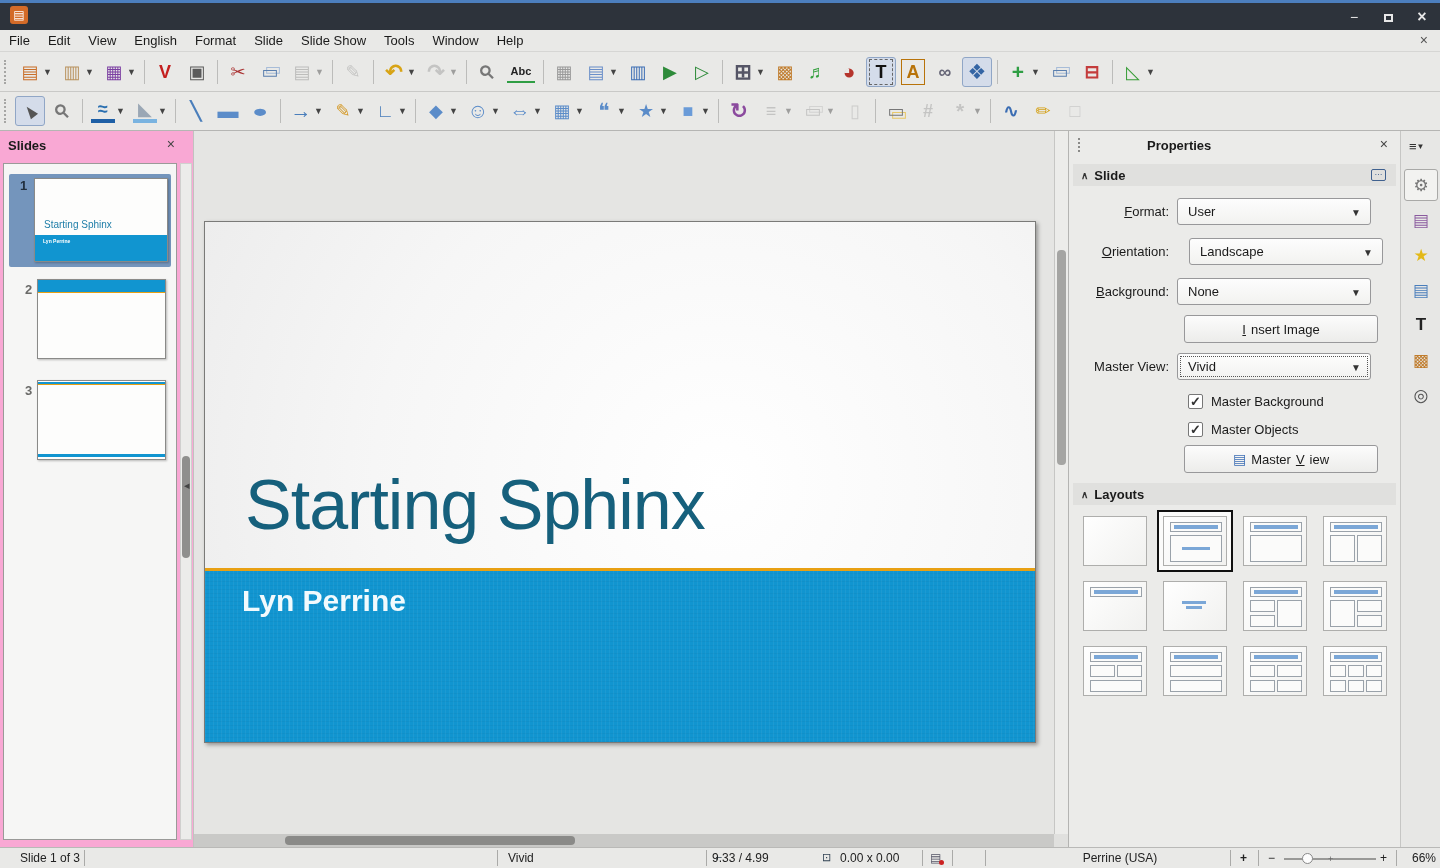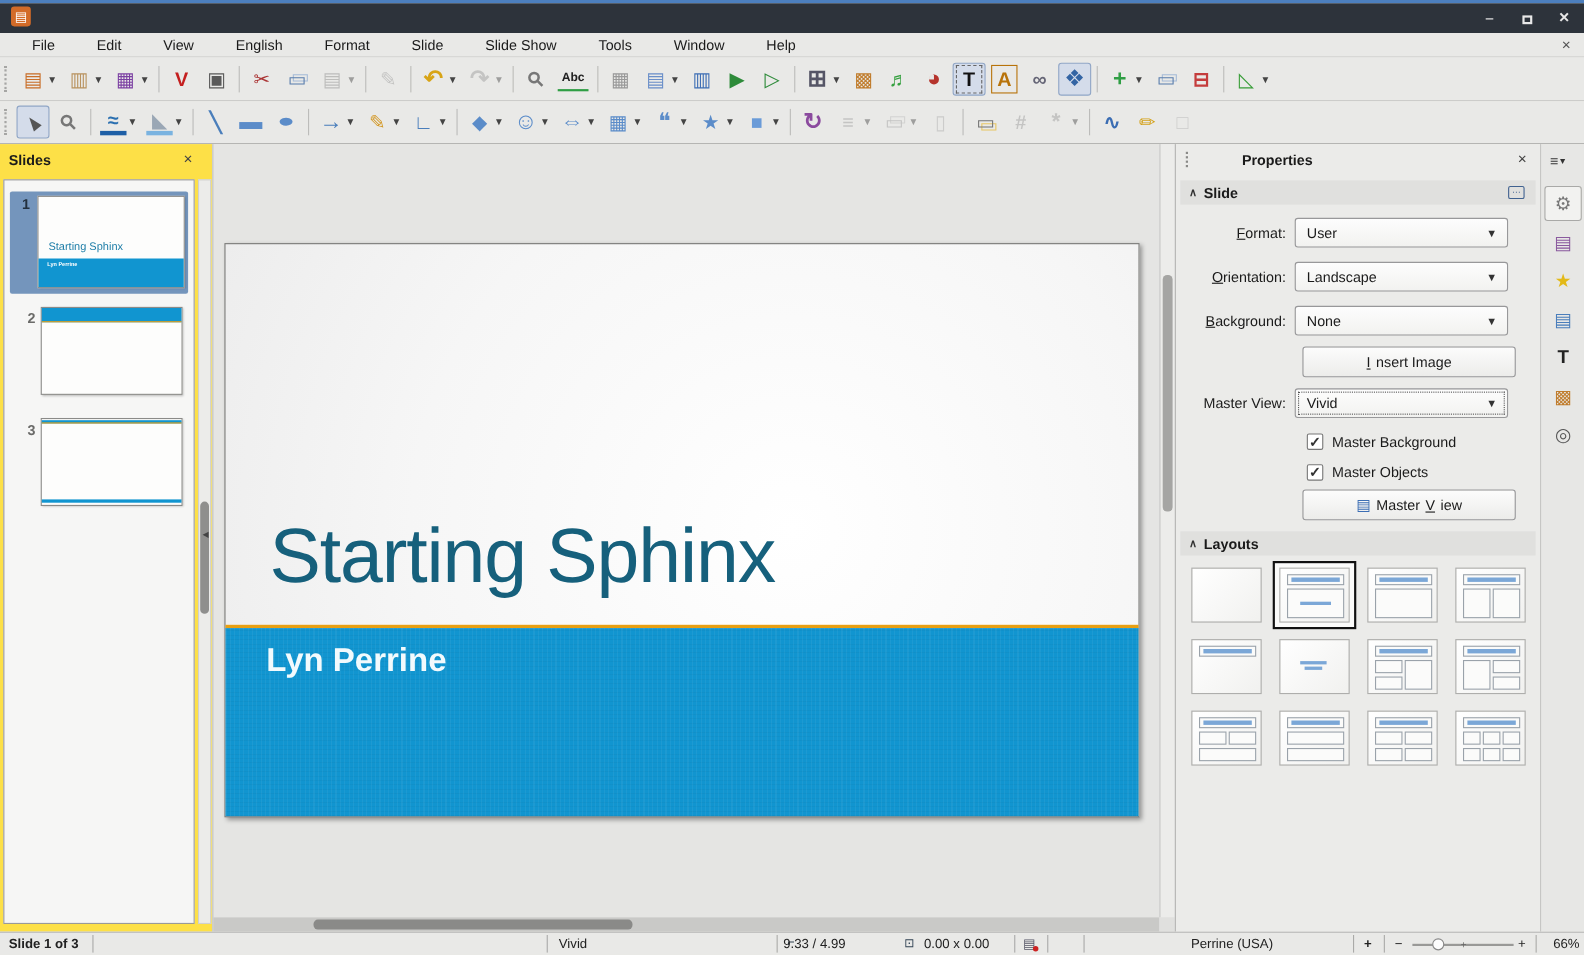--- a/index.html
+++ b/index.html
@@ -12,21 +12,21 @@
   .appicon{position:absolute;left:10px;top:3px;width:18px;height:18px;background:#d36b28;border-radius:3px;
     display:flex;align-items:center;justify-content:center;color:#fff;font-size:12px;line-height:1;}
   .wtitle{width:100%;text-align:center;color:#fff;font-weight:bold;font-size:13px;}
   .wbtns{position:absolute;right:10px;top:0;height:27px;display:flex;align-items:center;gap:18px;color:#e8e8e8;}
   .wbtns .b{width:16px;text-align:center;font-size:14px;line-height:1;}
   .restore-box{width:9px;height:8px;border:2px solid #e8e8e8;display:inline-block;}
 
   
   .menubar{position:absolute;left:0;top:30px;width:1440px;height:22px;background:#e9e9e7;border-bottom:1px solid #d6d6d4;display:flex;align-items:center;}
   .menubar ul{display:flex;list-style:none;}
-  .menubar li{padding:2px 9px;font-size:13px;color:#1a1a1a;margin-left:20px;}
+  .menubar li{padding:2px 9px;font-size:13px;color:#1a1a1a;}
   .docclose{position:absolute;right:12px;top:3px;color:#555;font-size:14px;line-height:1;}
 
   
   .toolbar{position:absolute;left:0;width:1440px;background:#e9e9e7;display:flex;align-items:center;border-bottom:1px solid #c9c9c7;}
   #tb1{top:53px;height:39px;}
   #tb2{top:92px;height:39px;border-bottom:1px solid #b5b5b3;}
   .grip{width:4px;height:24px;border-left:2px dotted #a6a6a4;margin:0 6px 0 4px;}
   .sep{width:1px;height:24px;background:#bcbcba;margin:0 4px;flex:0 0 1px;}
   .tbtn{display:flex;align-items:center;height:30px;margin:0 1px;padding:0 2px;border:1px solid transparent;border-radius:3px;}
   .tbtn .g{display:inline-block;width:24px;text-align:center;font-size:18px;line-height:26px;}
@@ -40,21 +40,21 @@
   .cursor{transform:rotate(-38deg) scale(.85,1.2);}
   .oval{transform:scale(1.3,.8);}
   .dashed{outline:1px dashed #666;outline-offset:-1px;}
   .framed{outline:1px solid #b8730a;outline-offset:-1px;}
   .cbar-line{border-bottom:4px solid #1e5fa6;line-height:20px !important;}
   .cbar-fill{border-bottom:4px solid #7ab3e0;line-height:20px !important;}
   .dup{text-shadow:3px -3px 0 #a7bcd8;}
   .shadowed{text-shadow:3px 3px 0 #e8c86a;}
 
   
-  .slidespanel{position:absolute;left:0;top:131px;width:193px;bottom:21px;background:#fde047;}
+  .slidespanel{position:absolute;left:0;top:131px;width:193px;bottom:21px;background:#f9a8d4;}
   .phead{position:absolute;left:0;top:0;width:100%;height:28px;}
   .phead .t{position:absolute;left:8px;top:7px;font-weight:bold;font-size:13px;}
   .phead .x{position:absolute;right:18px;top:6px;color:#444;font-size:14px;line-height:1;}
   .slidelist{position:absolute;left:3px;top:32px;width:174px;bottom:7px;border:1px solid #9a9a98;background:#f6f6f5;overflow:hidden;}
   .sel1{position:absolute;left:5px;top:10px;width:162px;height:93px;background:#7495bc;border-radius:2px;}
   .snum{position:absolute;font-weight:bold;font-size:13px;color:#6a6a68;}
   .sel1 .snum{color:#22303e;left:11px;top:4px;}
   .thumb{position:absolute;background:#fdfdfc;border:1px solid #8a8a88;box-shadow:1px 1px 2px rgba(0,0,0,.25);}
   .th1{left:25px;top:4px;width:134px;height:84px;}
   .th1 .ttitle{position:absolute;left:9px;top:40px;font-size:10px;color:#1f7ea8;}
@@ -81,21 +81,21 @@
                      repeating-linear-gradient(0deg, rgba(0,0,0,.03) 0 1px, transparent 1px 4px);}
   .ssub{position:absolute;left:37px;top:13px;font-size:30px;font-weight:bold;color:#f2fafd;}
   .vscroll{position:absolute;right:0;top:0;width:14px;bottom:13px;background:#ececea;border-left:1px solid #c6c6c4;}
   .vthumb{position:absolute;left:2px;right:2px;top:119px;height:215px;background:#a5a5a3;border-radius:4px;}
   .hscroll{position:absolute;left:0;right:14px;bottom:0;height:13px;background:#c9c9c7;}
   .hthumb{position:absolute;top:2px;height:9px;left:91px;width:290px;background:#8a8a88;border-radius:4px;}
   .scorner{position:absolute;right:0;bottom:0;width:14px;height:13px;background:#e0e0de;}
 
   
   .props{position:absolute;left:1068px;top:131px;width:332px;bottom:21px;background:#ebebe9;border-left:1px solid #b4b4b2;}
-  .props .phead .t{left:22px;padding-left:38px;}
+  .props .phead .t{left:40px;padding-left:38px;}
   .dragdots{position:absolute;left:9px;top:7px;height:14px;width:3px;border-left:2px dotted #8a8a88;}
   .props .phead .x{right:12px;}
   .secbar{position:absolute;left:4px;right:4px;height:22px;background:#e0e0de;display:flex;align-items:center;}
   .secbar .chev{font-size:10px;font-weight:bold;color:#333;margin:0 6px 0 8px;}
   .secbar .t{font-weight:bold;font-size:13px;}
   .dlgicon{position:absolute;right:10px;top:5px;width:15px;height:12px;border:1px solid #40618f;border-radius:2px;
     font-size:8px;line-height:9px;text-align:center;color:#40618f;}
   .prow{position:absolute;left:0;width:332px;height:28px;display:flex;align-items:center;}
   .plabel{width:108px;text-align:right;padding-right:8px;font-size:13px;color:#1a1a1a;}
   .dropdown{position:relative;width:194px;height:27px;border:1px solid #98989a;border-radius:3px;
@@ -445,21 +445,21 @@
   </div>
 
   <div id="prop-fields">
       <div class="prow" style="top: 66px;">
         <span class="plabel"><u>F</u>ormat:</span>
         <div class="dropdown">
           <span>User</span>
           <span class="arr">▼</span>
         </div>
       </div>
-      <div class="prow" style="top: 106px;">
+      <div class="prow" style="top: 106px; gap: 12px;">
         <span class="plabel"><u>O</u>rientation:</span>
         <div class="dropdown">
           <span>Landscape</span>
           <span class="arr">▼</span>
         </div>
       </div>
       <div class="prow" style="top: 146px;">
         <span class="plabel"><u>B</u>ackground:</span>
         <div class="dropdown">
           <span>None</span>
@@ -650,21 +650,21 @@
       <div class="stab" style="top: 213px;">
         <span class="" style="color: rgb(192, 124, 44);">▩</span>
       </div>
       <div class="stab" style="top: 248px;">
         <span class="" style="color: rgb(85, 85, 85);">◎</span>
       </div>
     </div>
 </div>
 
 <div class="statusbar">
-  <span class="it" style="left:8px;font-weight:bold;">Slide 1 of 3</span>
+  <span class="it" style="left:20px;">Slide 1 of 3</span>
   <span class="ssep" style="left:84px;"></span>
   <span class="ssep" style="left:497px;"></span>
   <span class="it" style="left:508px;">Vivid</span>
   <span class="ssep" style="left:706px;"></span>
   <span class="it sic" style="left:716px;">⌐</span>
   <span class="it" style="left:712px;">9.33 / 4.99</span>
   <span class="it sic" style="left:822px;">⊡</span>
   <span class="it" style="left:840px;">0.00 x 0.00</span>
   <span class="ssep" style="left:922px;"></span>
   <span class="it mod" style="left:930px;">▤<span class="dot"></span></span>

